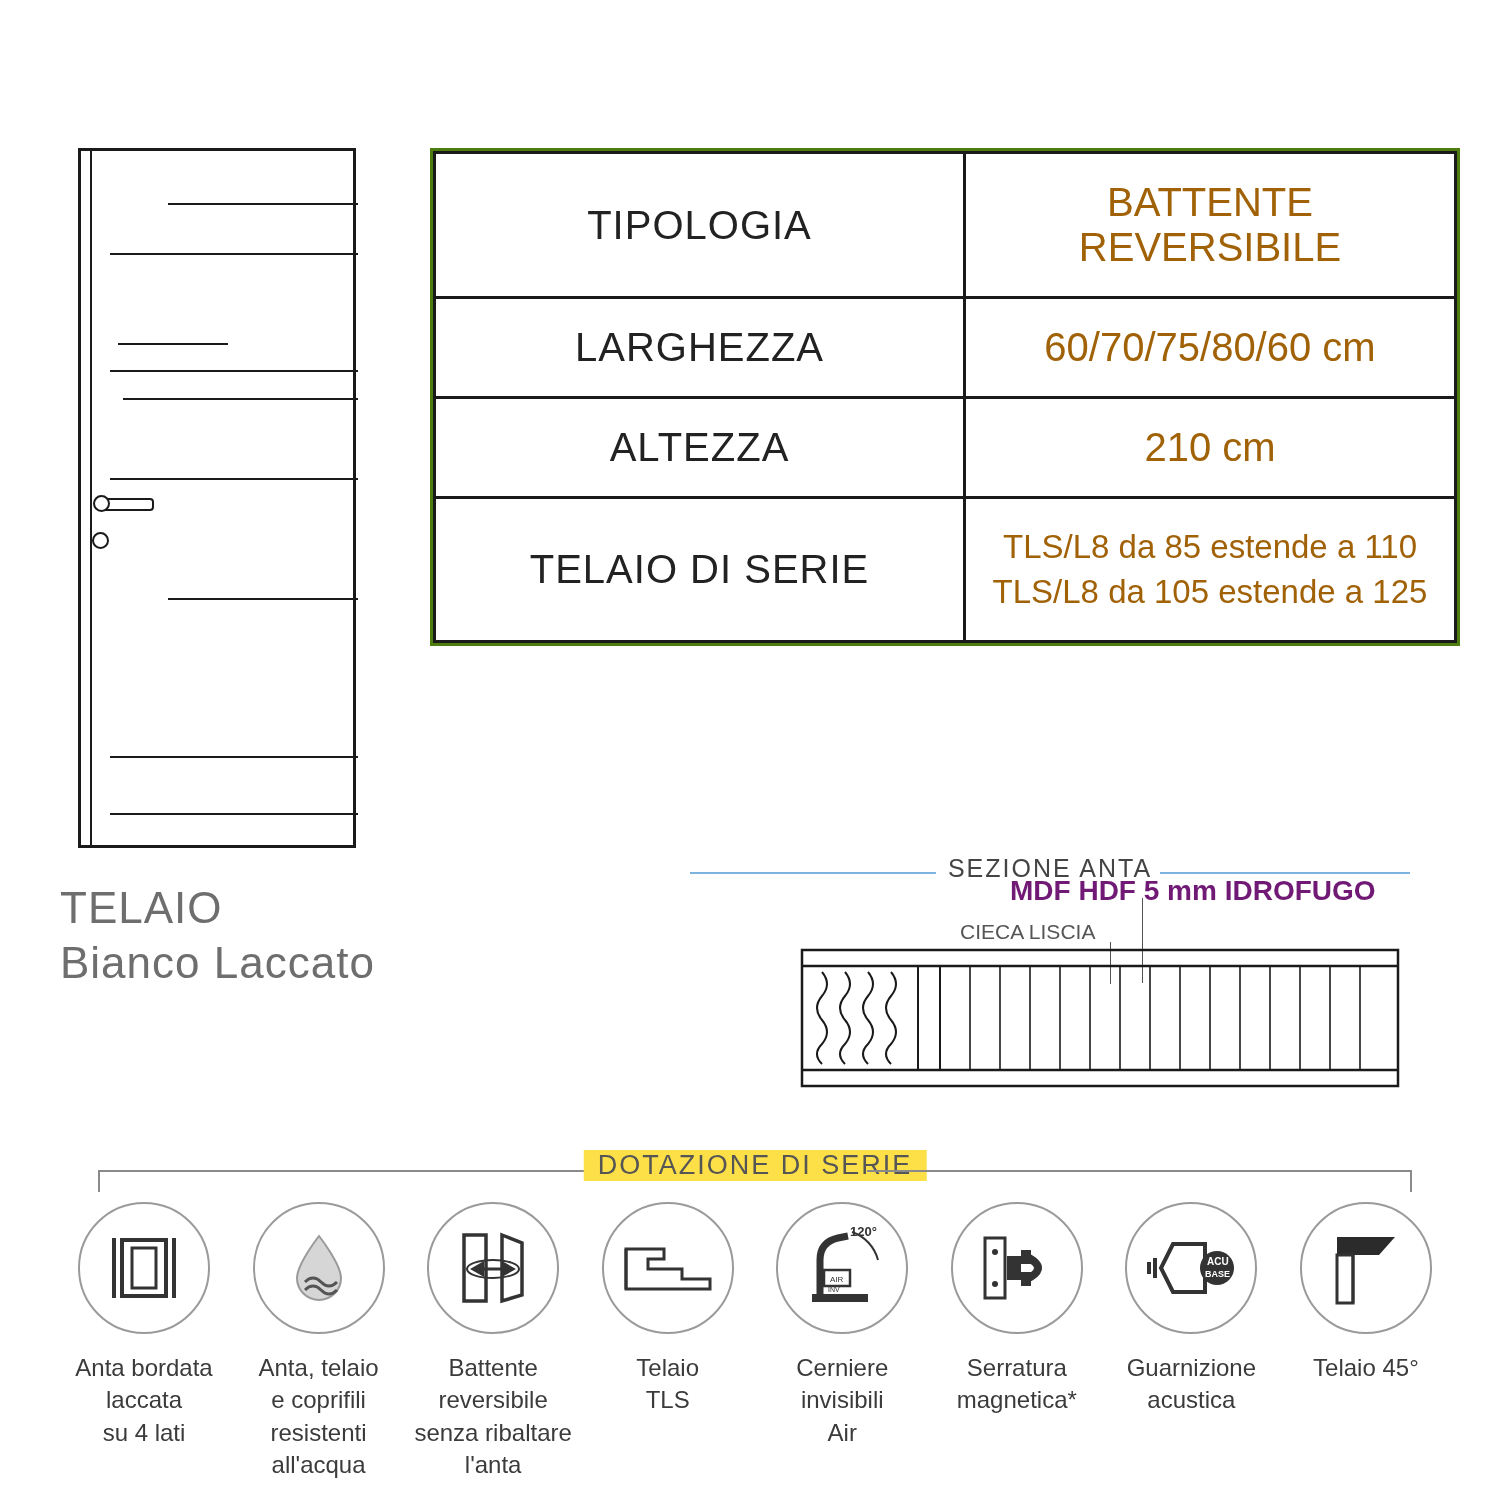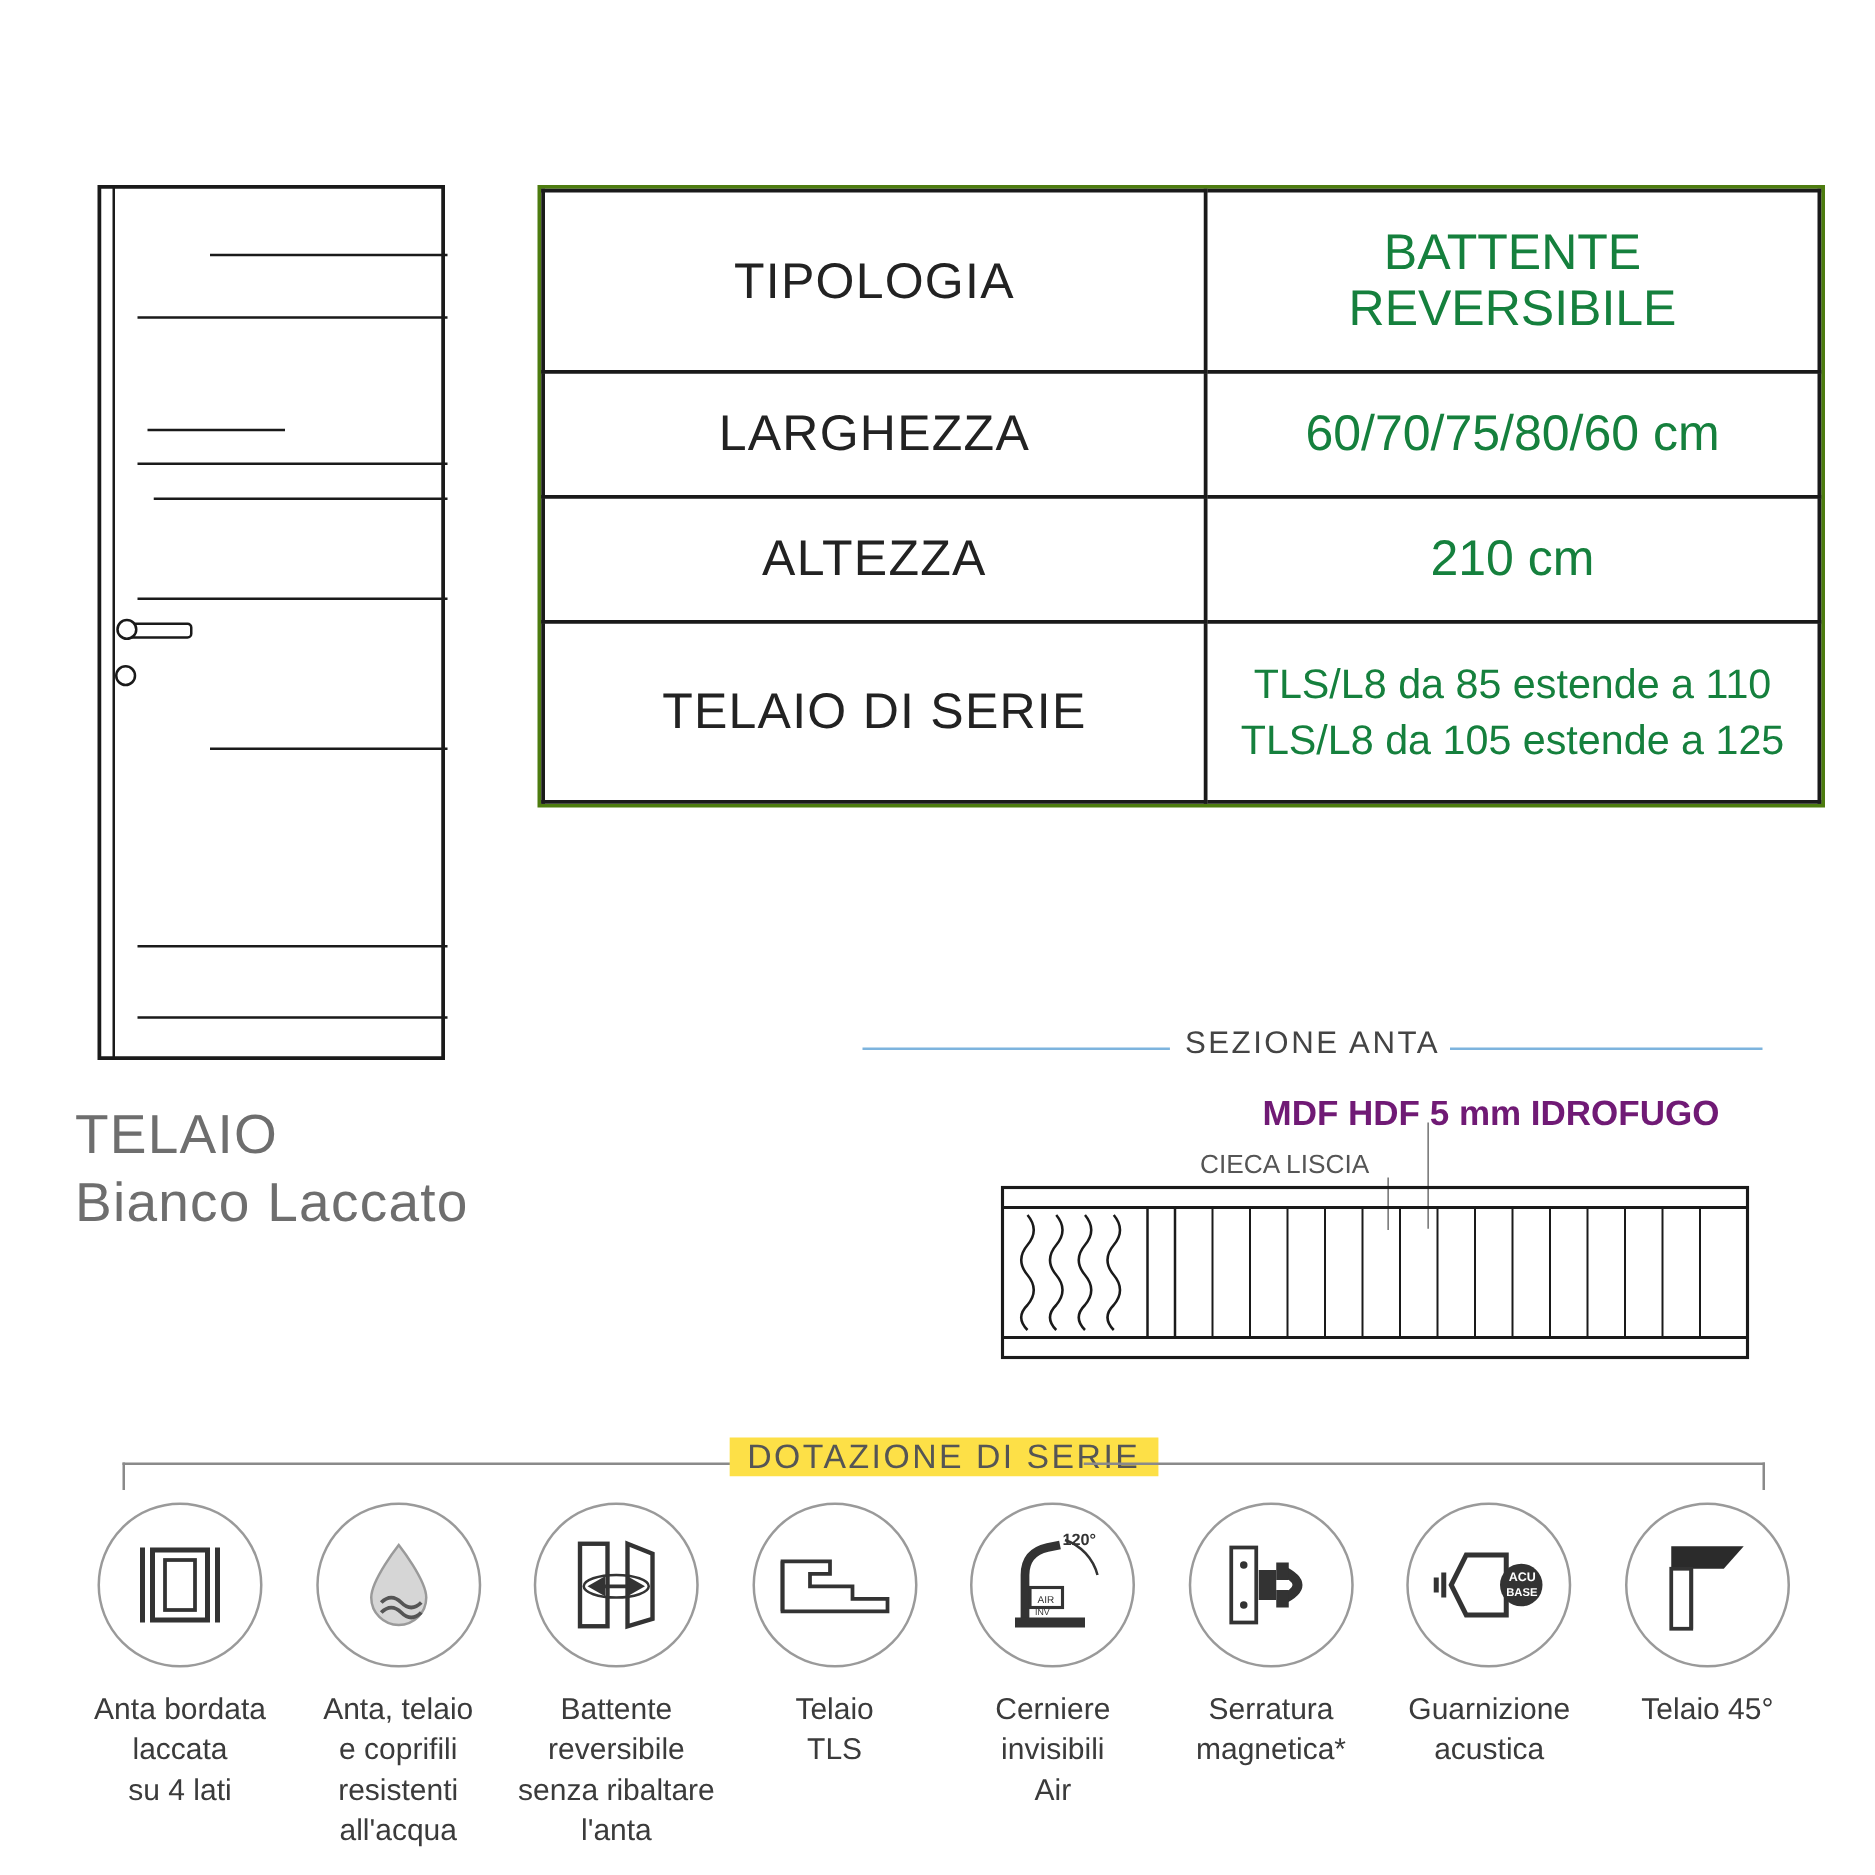--- a/index.html
+++ b/index.html
@@ -19,27 +19,27 @@
   #door-figure .handle-bar{position:absolute;left:38px;top:368px;width:52px;height:9px;border:2.5px solid #1a1a1a;border-radius:4px;background:#fff;}
   #door-figure .handle-dot{position:absolute;left:33px;top:365px;width:13px;height:13px;border:2.5px solid #1a1a1a;border-radius:50%;background:#fff;}
   #door-figure .key-dot{position:absolute;left:32px;top:402px;width:13px;height:13px;border:2.5px solid #1a1a1a;border-radius:50%;background:#fff;}
   #door-caption{position:absolute;left:60px;top:880px;width:420px;font-size:44px;line-height:1.25;color:#6e6e6e;letter-spacing:1px;}
 
   
   #spec-table{position:absolute;left:430px;top:148px;width:1030px;border:3px solid #4d7c0f;border-collapse:collapse;box-sizing:border-box;}
   #spec-table table{border-collapse:collapse;width:100%;}
   #spec-table td{border:3px solid #1a1a1a;text-align:center;vertical-align:middle;}
   #spec-table td.k{width:515px;font-size:40px;letter-spacing:1px;color:#222;padding:26px 6px;}
-  #spec-table td.v{font-size:36px;color:#15803d;padding:26px 6px;}
+  #spec-table td.v{font-size:36px;color:#a16207;padding:26px 6px;}
   #spec-table td.v.big{font-size:40px;}
   #spec-table td.v small{display:block;font-size:33px;line-height:1.35;white-space:nowrap;}
 
   
   #section-block{position:absolute;left:690px;top:820px;width:720px;height:300px;}
-  #section-block .sec-title-row{position:relative;height:40px;}
+  #section-block .sec-title-row{position:relative;height:40px;margin-top:34px;}
   #section-block .sec-title{position:absolute;left:50%;top:0;transform:translateX(-50%);font-size:25px;letter-spacing:2px;color:#444;background:#fff;padding:0 12px;white-space:nowrap;}
   #section-block .sec-rule-l{position:absolute;left:0;top:18px;width:250px;border-top:2px solid #7db4de;}
   #section-block .sec-rule-r{position:absolute;right:0;top:18px;width:250px;border-top:2px solid #7db4de;}
   #section-block .lbl-mdf{position:absolute;left:320px;top:55px;font-size:28px;color:#701a75;white-space:nowrap;font-weight:bold;}
   #section-block .lbl-cieca{position:absolute;left:270px;top:100px;font-size:21px;color:#555;white-space:nowrap;}
   #section-block .lead-mdf{position:absolute;left:452px;top:78px;width:0;height:85px;border-left:1.5px solid #555;}
   #section-block .lead-cieca{position:absolute;left:420px;top:122px;width:0;height:42px;border-left:1.5px solid #555;}
   #section-block svg{position:absolute;left:110px;top:128px;}
 
   

